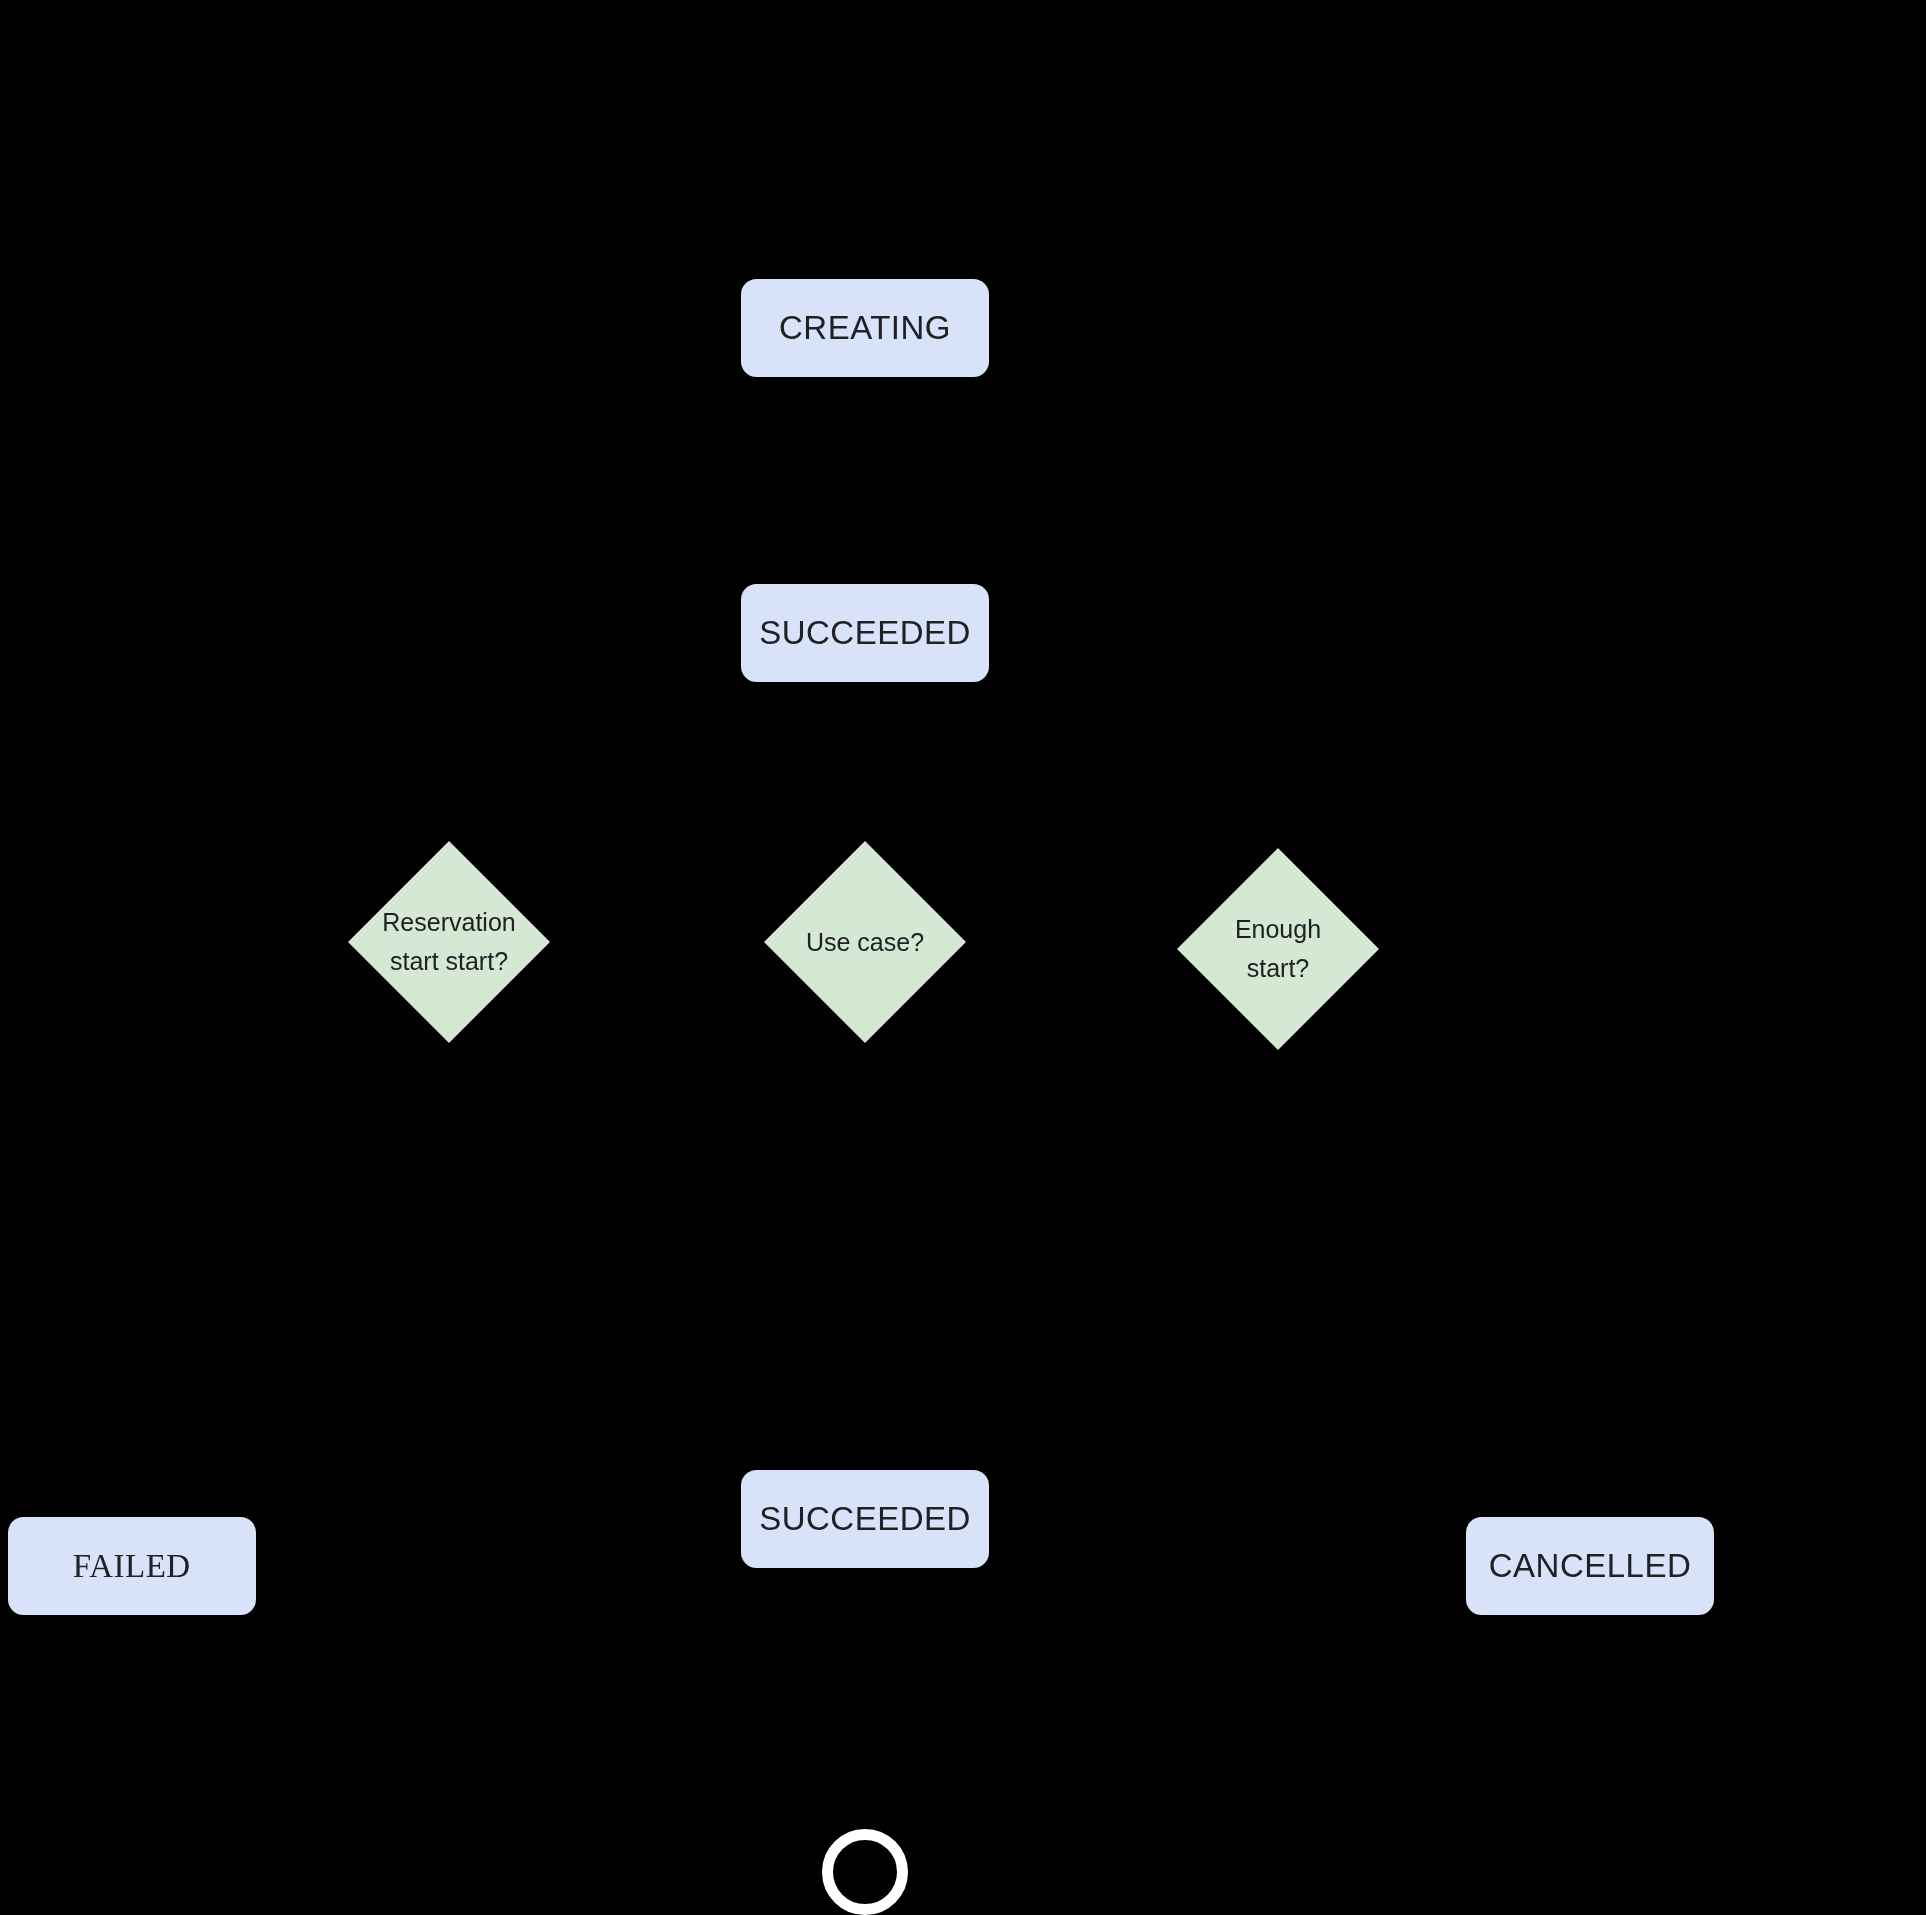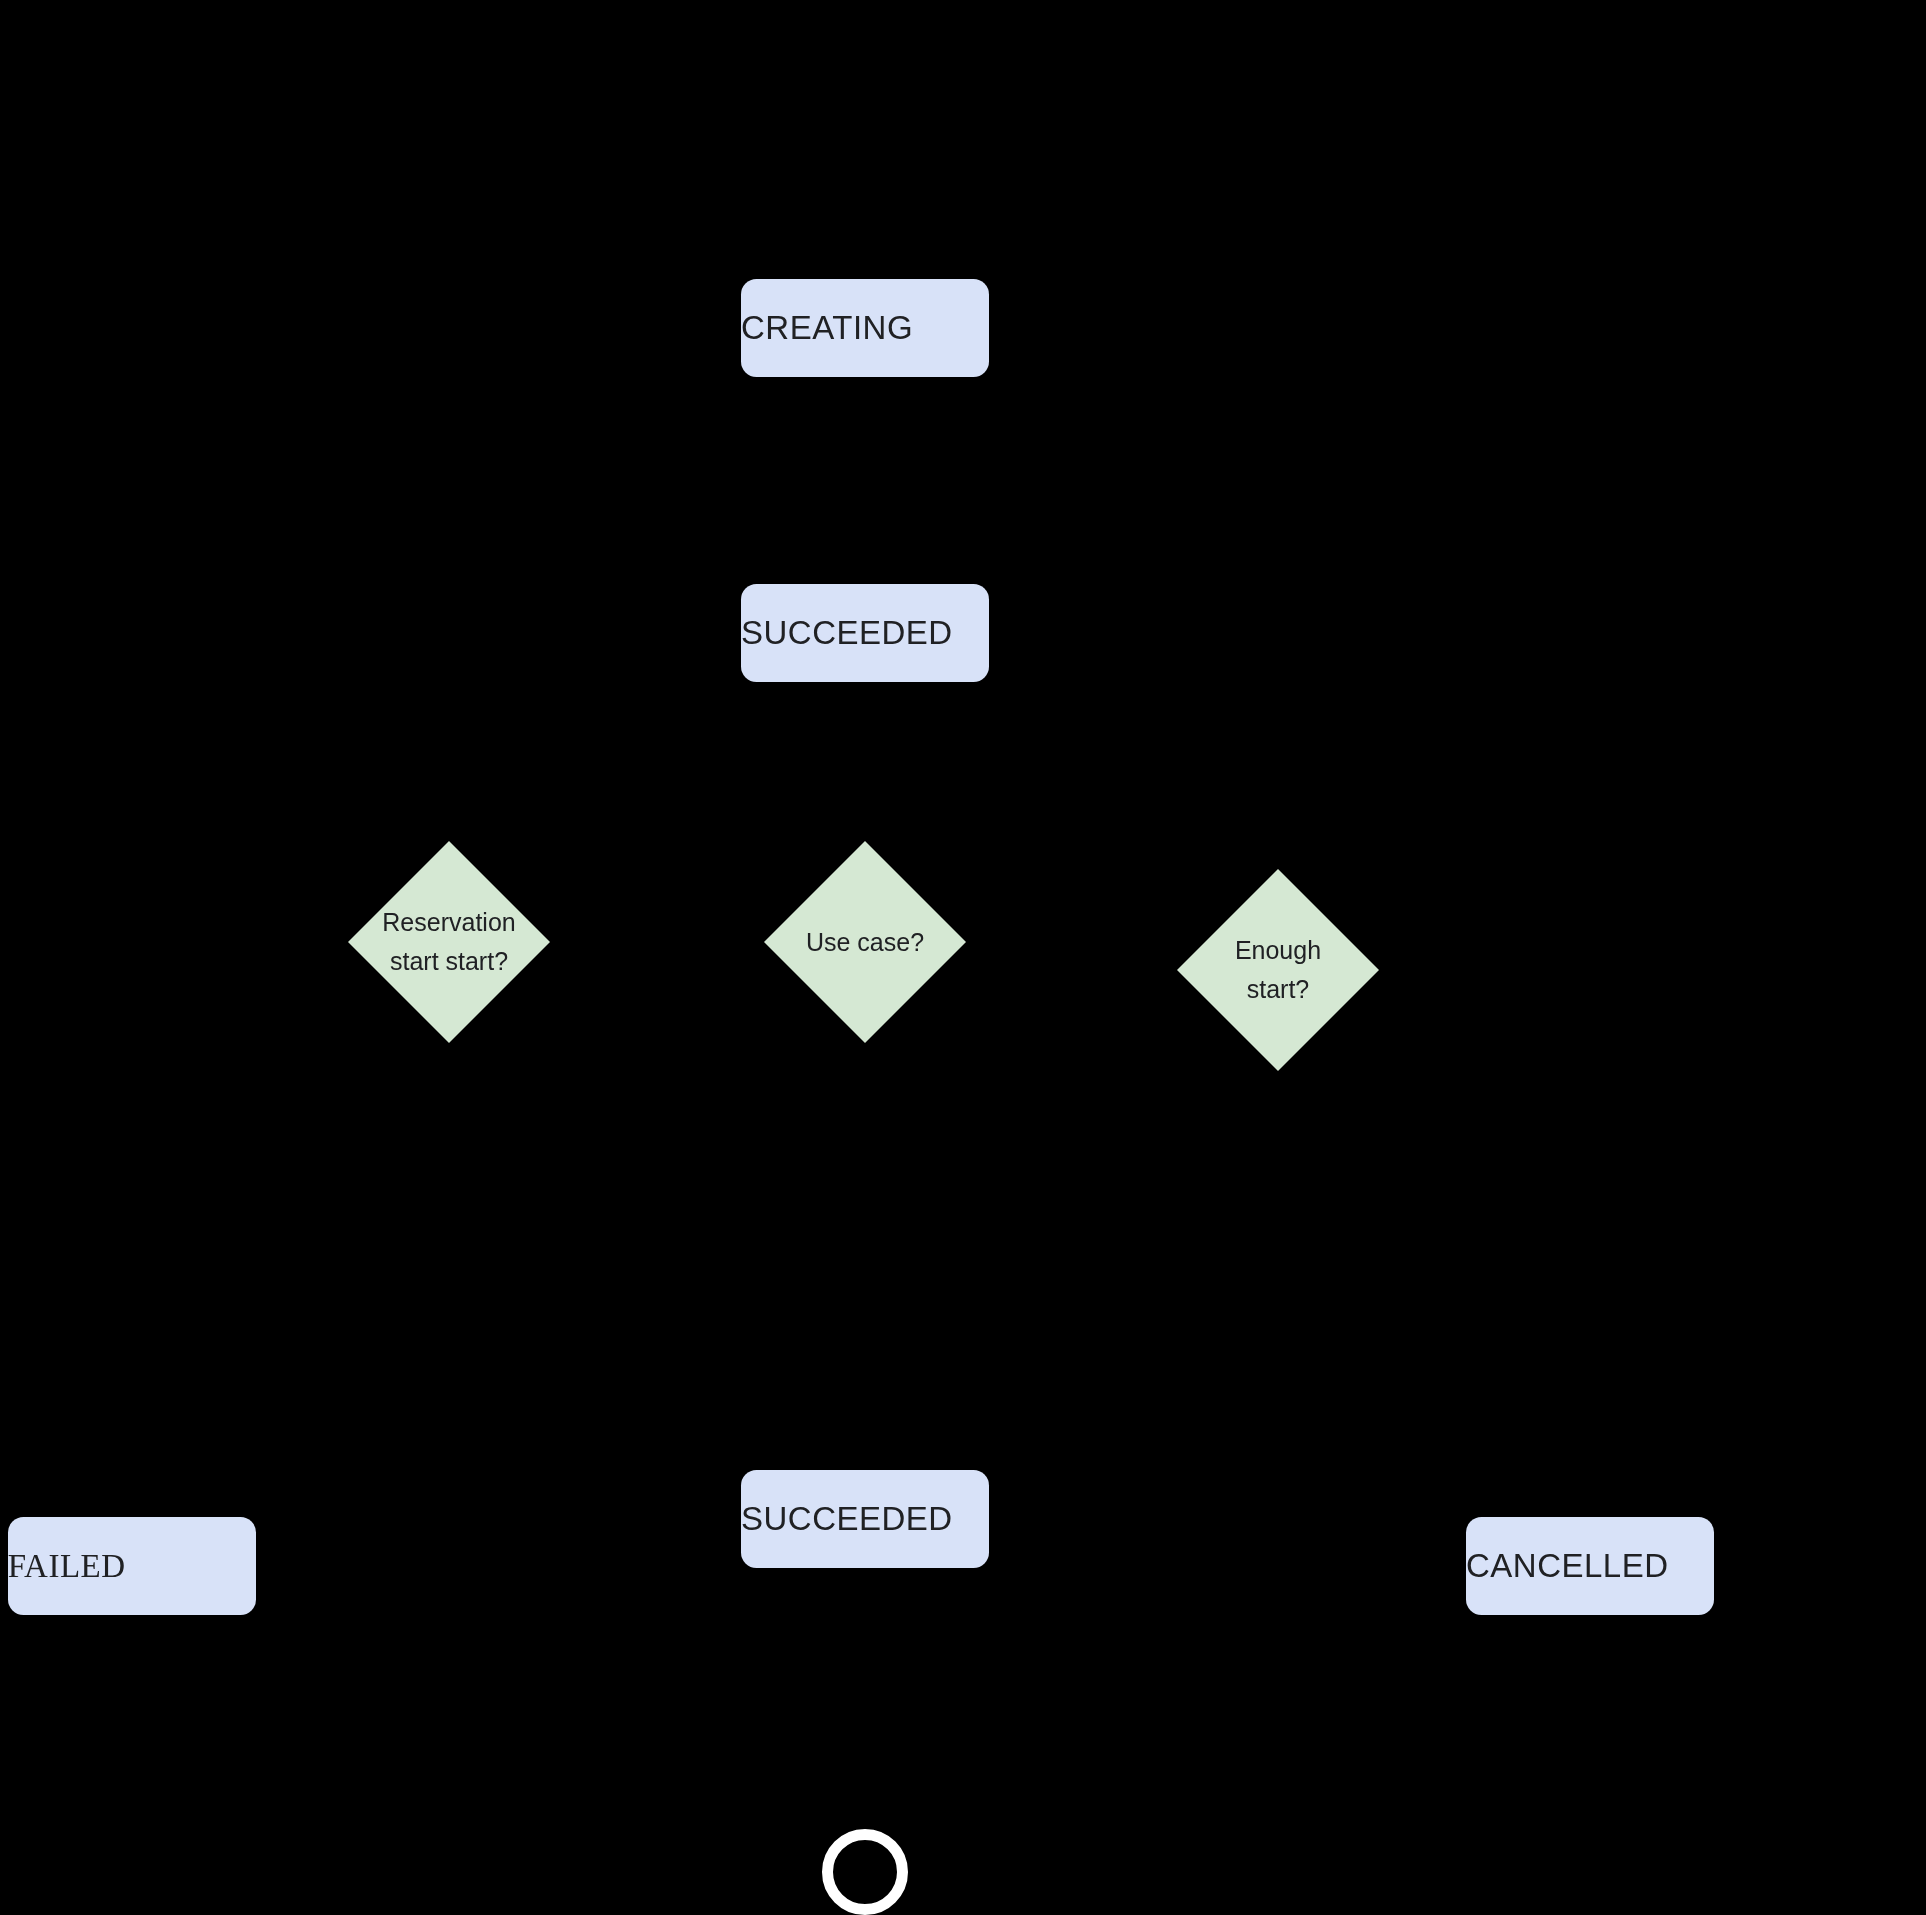--- a/index.html
+++ b/index.html
@@ -25,21 +25,21 @@
   }
   
   .state{
     position:absolute;
     width:248px;
     height:98px;
     background:var(--state-fill);
     border-radius:15.5px;
     display:flex;
     align-items:center;
-    justify-content:flex-start;
+    justify-content:center;
     font-size:33px;
     letter-spacing:0.5px;
     color:var(--text);
   }
   
   .decision{
     position:absolute;
     width:202px;
     height:202px;
     background:var(--decision-fill);
@@ -64,21 +64,21 @@
     border-radius:50%;
     background:var(--background);
     box-sizing:content-box;
   }
 
   #n-creating  {left:741px; top:279px;}
   #n-accepted  {left:741px; top:584px;}
 
   #n-reservation {left:348px;  top:841px;}
   #n-usecase     {left:764px; top:841px;}
-  #n-quota       {left:1177px; top:869px;}
+  #n-quota       {left:1177px; top:848px;}
   #n-resources   {left:1177px; top:1207px;}
 
   #n-failed    {left:7.7px;   top:1517px;font-family:Liberation Serif, serif;}
   #n-succeeded {left:741px; top:1464px;margin-top:6px;}
   #n-cancelled {left:1459px; top:1517px;margin-left:7px;}
 
   #n-end {left:822px; top:1829px;}
 </style>
 </head>
 <body>

